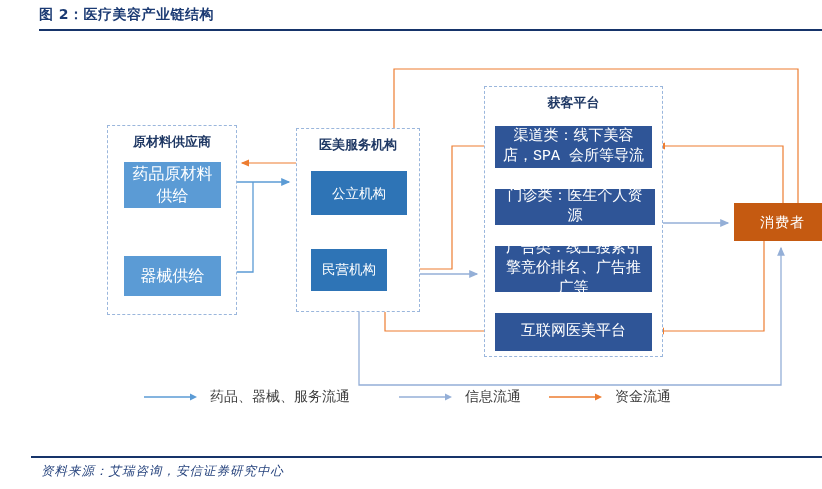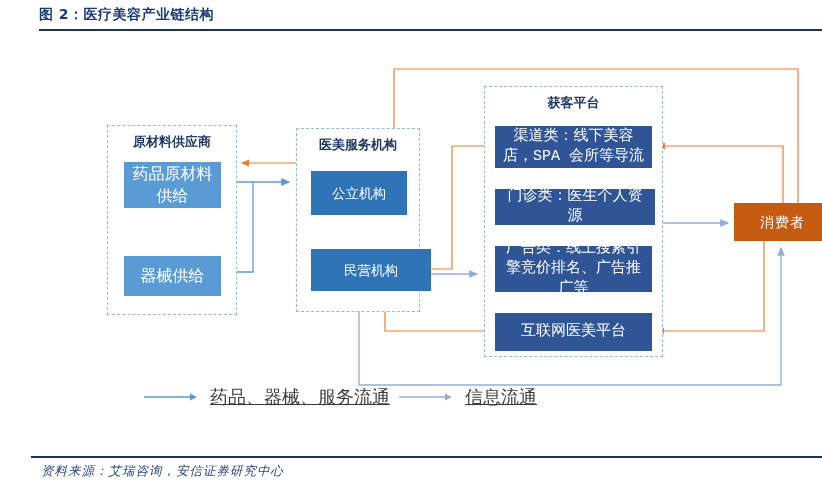--- a/index.html
+++ b/index.html
@@ -43,30 +43,30 @@
   .node.light{background:var(--light-box);font-size:16px;padding:2px 6px;}
   .node.mid{background:var(--mid-box);font-size:13.5px;}
   .node.dark{background:var(--dark-box);font-size:15px;padding:2px 7px;}
   .node.consumer-box{background:var(--consumer);font-size:14px;letter-spacing:1px;}
   #g-supplier{left:76px;top:125px;width:130px;height:190px;}
   #g-service{left:265px;top:128px;width:124px;height:184px;}
   #g-platform{left:453px;top:86px;width:179px;height:271px;font-family:Liberation Mono, monospace;}
   #n-drug{left:16px;top:36px;width:97px;height:46px;}
   #n-device{left:16px;top:130px;width:97px;height:40px;}
   #n-public{left:14px;top:42px;width:96px;height:44px;}
-  #n-private{left:14px;top:120px;width:120px;height:42px;}
+  #n-private{left:14px;top:120px;width:76px;height:42px;font-family:Liberation Serif, serif;}
   #n-channel{left:10px;top:39px;width:157px;height:42px;}
   #n-clinic{left:10px;top:102px;width:160px;height:36px;}
   #n-ads{left:10px;top:159px;width:157px;height:46px;}
   #n-internet{left:10px;top:226px;width:157px;height:38px;}
   #n-consumer{left:703px;top:203px;width:97px;height:38px;}
   #lines{position:absolute;left:0;top:0;pointer-events:none;}
   .legend-item{position:absolute;top:388px;display:flex;align-items:center;height:18px;}
   .legend-item svg{display:block;margin-right:12px;}
-  .legend-label{font-size:18px;color:#3c3c3c;text-decoration:underline;}
+  .legend-label{font-size:14px;color:#3c3c3c;}
   #legend-goods{left:113px;}
   #legend-info{left:368px;}
   #legend-funds{left:518px;}
 </style>
 </head>
 <body>
 
 <div id="page">
 
   <div class="fig-title">图 2：医疗美容产业链结构</div>
@@ -129,17 +129,24 @@
     </svg>
     <span class="legend-label">药品、器械、服务流通</span>
   </div>
   <div class="legend-item" id="legend-info">
     <svg width="54" height="10" viewBox="0 0 54 10">
       <line x1="0" y1="5" x2="46" y2="5" stroke="#94afd7" stroke-width="1.4"></line>
       <path d="M46,1.5 L53,5 L46,8.5 Z" fill="#94afd7"></path>
     </svg>
     <span class="legend-label">信息流通</span>
   </div>
+  <div class="legend-item" id="legend-funds">
+    <svg width="54" height="10" viewBox="0 0 54 10">
+      <line x1="0" y1="5" x2="46" y2="5" stroke="#ed7d31" stroke-width="1.4"></line>
+      <path d="M46,1.5 L53,5 L46,8.5 Z" fill="#ed7d31"></path>
+    </svg>
+    <span class="legend-label">资金流通</span>
+  </div>
 
   <div class="bottom-rule"></div>
   <div class="source-line">资料来源：艾瑞咨询，安信证券研究中心</div>
 
 </div>
 
 </body></html>

